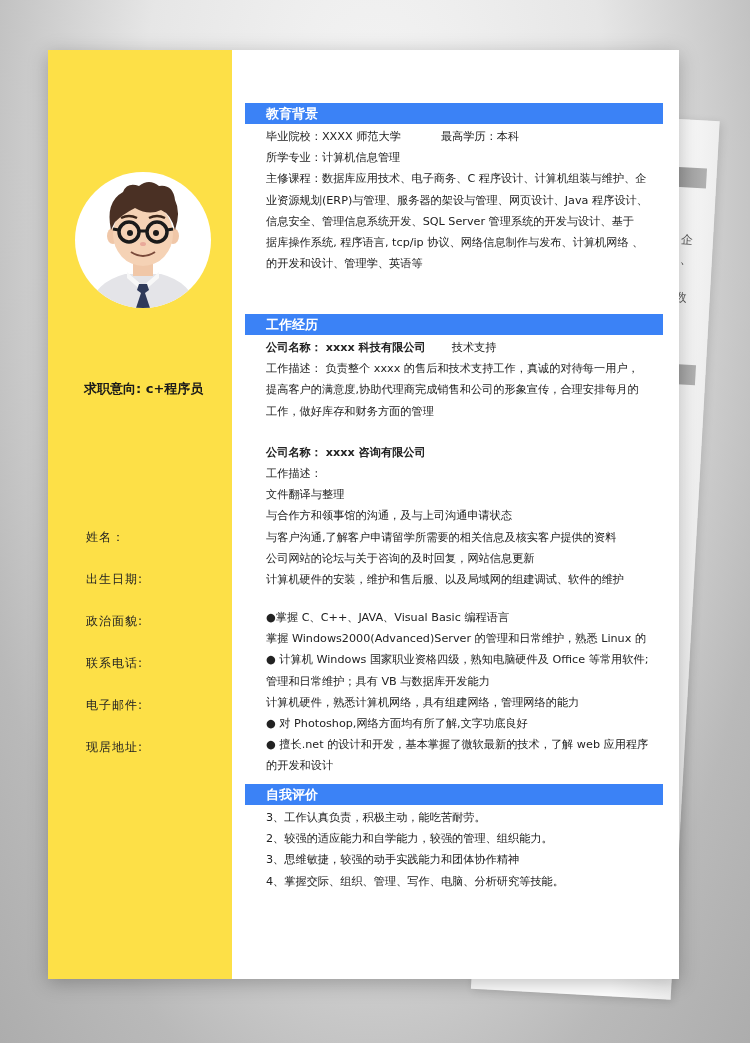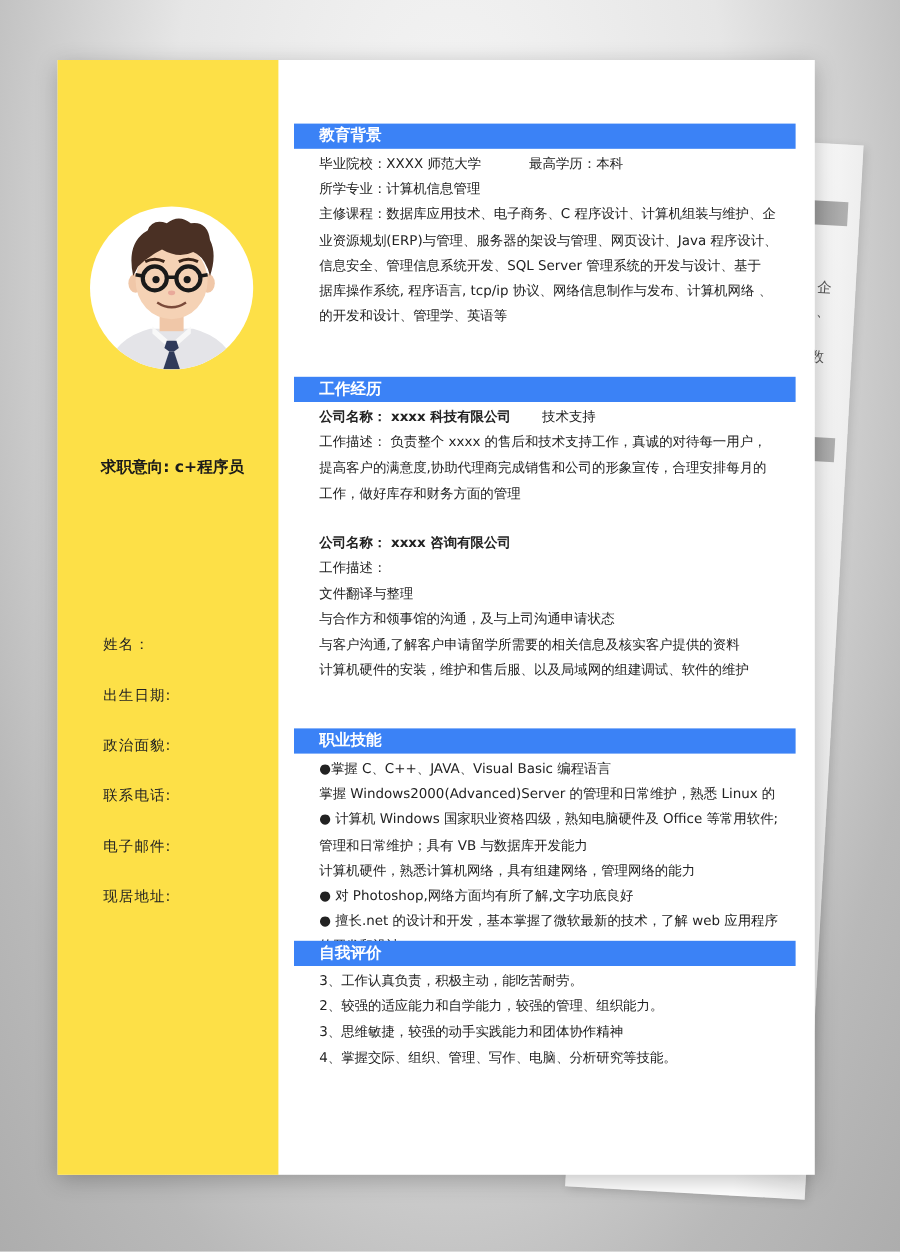--- a/index.html
+++ b/index.html
@@ -148,25 +148,25 @@
       <div class="line bold"><span>公司名称：  xxxx 科技有限公司</span><span class="gap-s"></span><span style="font-weight:normal">技术支持</span></div>
       <div class="line">工作描述：  负责整个 xxxx 的售后和技术支持工作，真诚的对待每一用户，</div>
       <div class="line">提高客户的满意度,协助代理商完成销售和公司的形象宣传，合理安排每月的</div>
       <div class="line">工作，做好库存和财务方面的管理</div>
       <div class="spacer"></div>
       <div class="line bold"><span>公司名称：  xxxx 咨询有限公司</span></div>
       <div class="line">工作描述：</div>
       <div class="line">文件翻译与整理</div>
       <div class="line">与合作方和领事馆的沟通，及与上司沟通申请状态</div>
       <div class="line">与客户沟通,了解客户申请留学所需要的相关信息及核实客户提供的资料</div>
+      <div class="line">公司网站的论坛与关于咨询的及时回复，网站信息更新</div>
       <div class="line">计算机硬件的安装，维护和售后服、以及局域网的组建调试、软件的维护</div>
     </section>
 
     <section class="section" style="top:557px;">
-      <div class="section-bar">职业技能</div>
       <div class="line">●掌握 C、C++、JAVA、Visual Basic  编程语言</div>
       <div class="line"> 掌握 Windows2000(Advanced)Server 的管理和日常维护，熟悉 Linux 的</div>
       <div class="line">● 计算机 Windows 国家职业资格四级，熟知电脑硬件及 Office 等常用软件;</div>
       <div class="line">管理和日常维护；具有 VB 与数据库开发能力</div>
       <div class="line">计算机硬件，熟悉计算机网络，具有组建网络，管理网络的能力</div>
       <div class="line">● 对 Photoshop,网络方面均有所了解,文字功底良好</div>
       <div class="line">● 擅长.net 的设计和开发，基本掌握了微软最新的技术，了解 web 应用程序</div>
       <div class="line">的开发和设计</div>
     </section>
 

